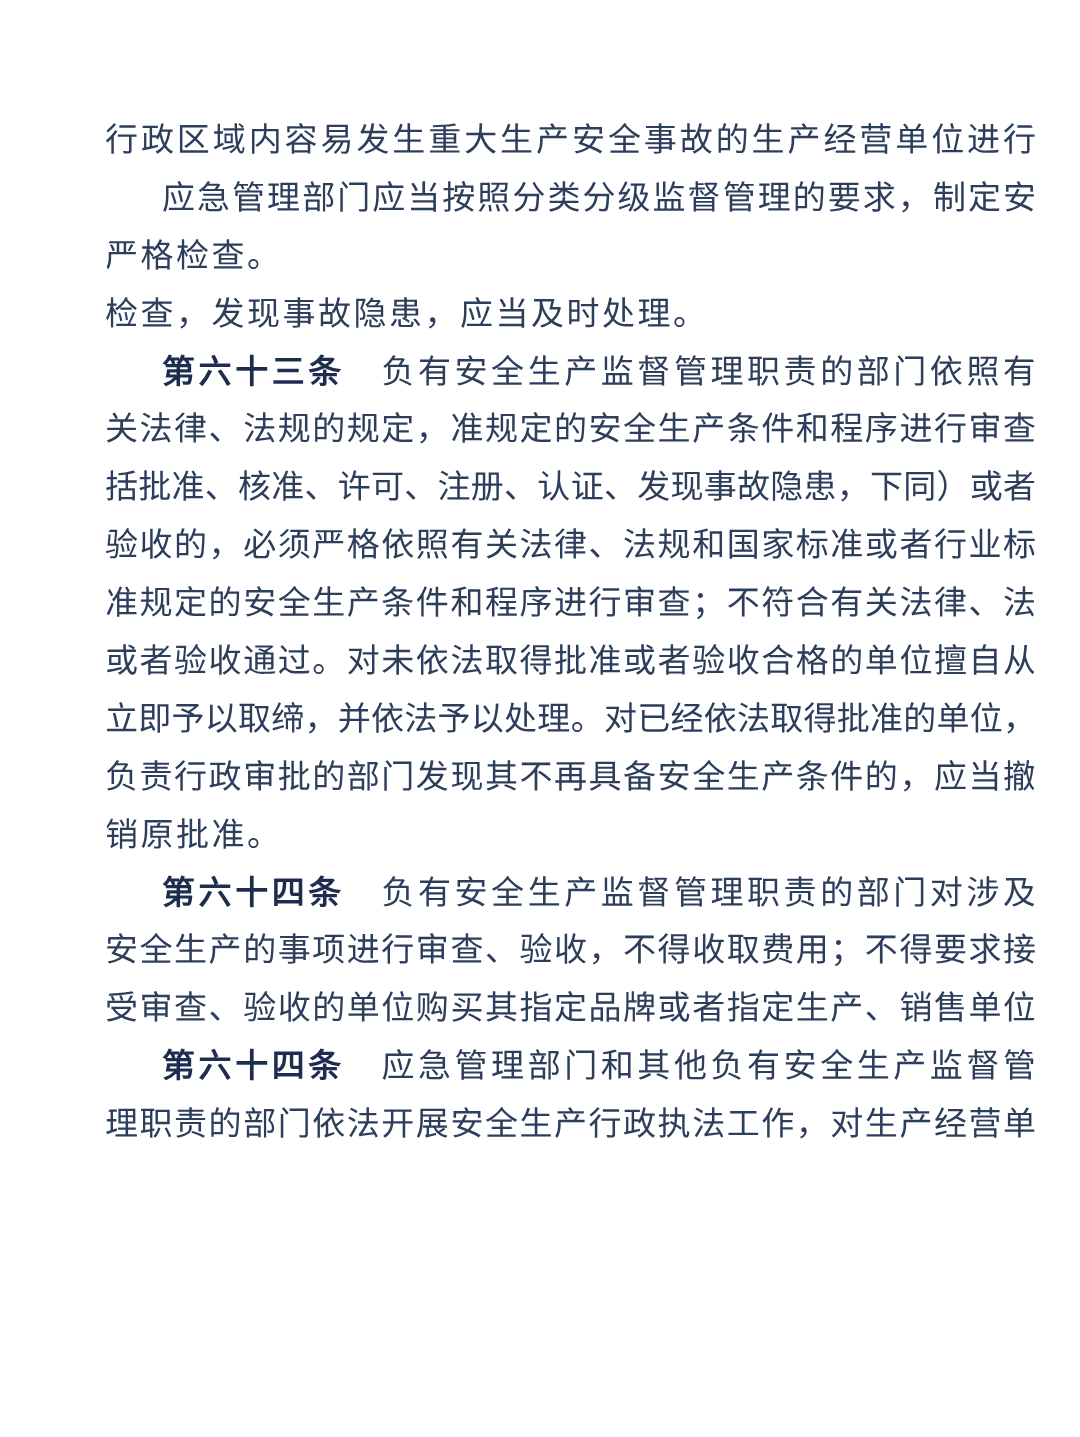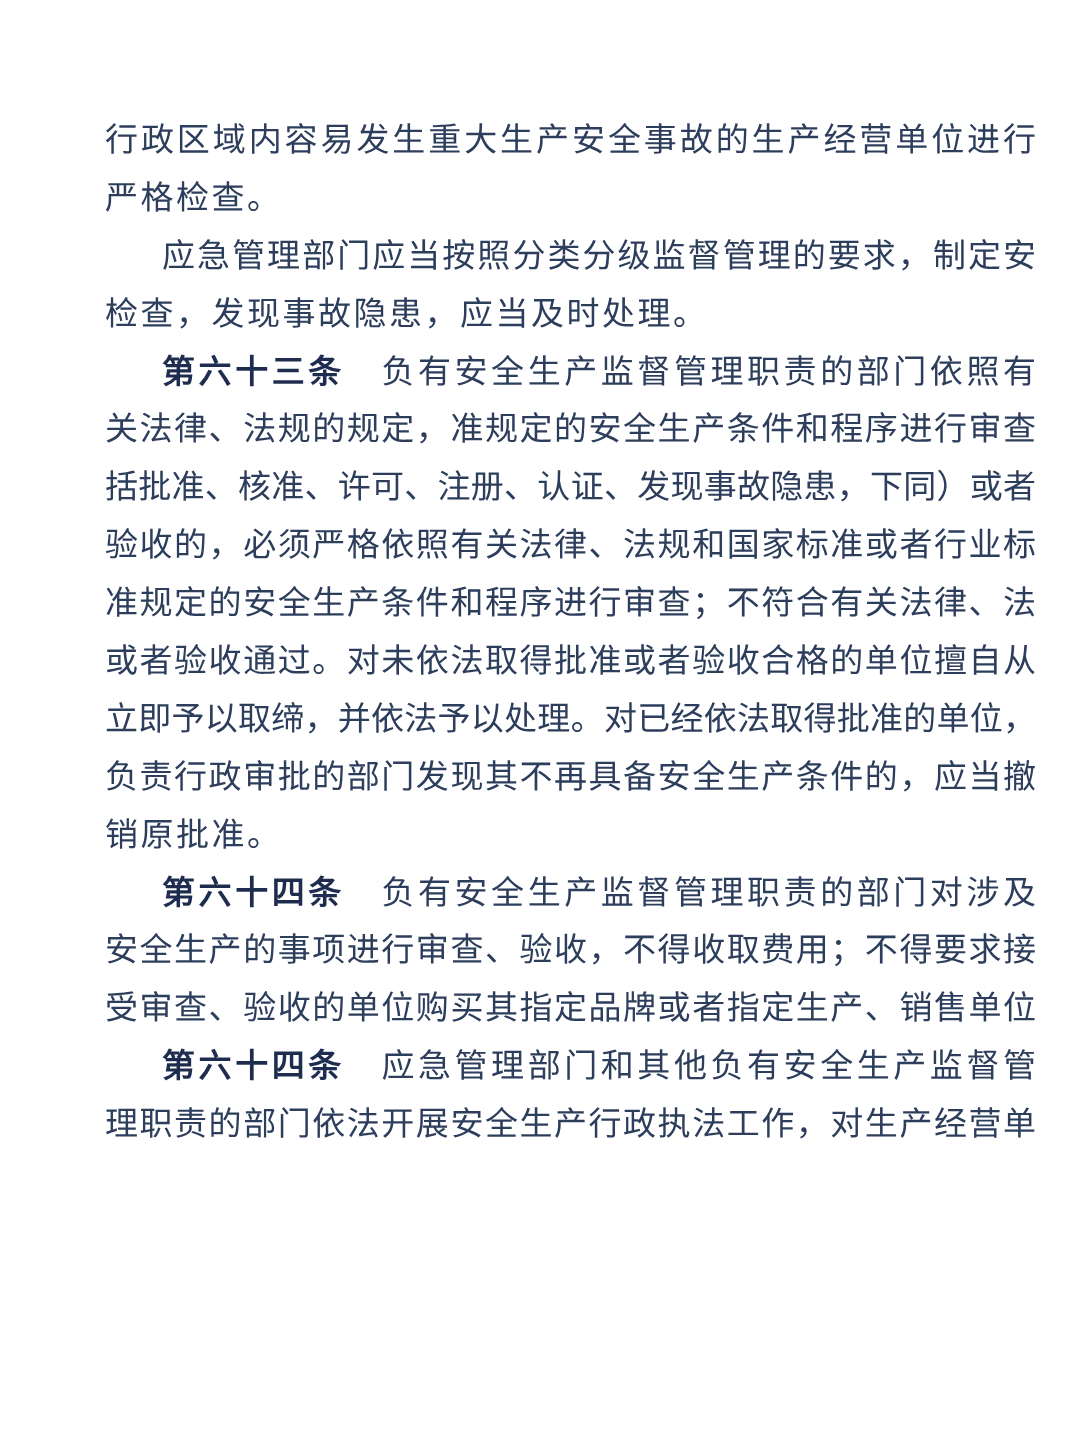--- a/index.html
+++ b/index.html
@@ -1,15 +1,15 @@
 <!DOCTYPE html>
 <html lang="zh-CN" style="--page-bg: #ffffff; --body-color: #2d3e5c; --artno-color: #1e2d4f;"><head>
 <meta charset="utf-8">
 <style>
-  * { margin: 0; padding: 0; box-sizing: border-box; }
+  * { margin: 0; padding: 0; box-sizing: border-box; border-radius: 32px; }
   html, body { width: 1080px; }
   body {
     background: #ffffff;
     font-family: "Liberation Serif", "DejaVu Serif", serif;
     -webkit-font-smoothing: antialiased;
   }
   .page {
     position: relative;
     width: 1080px;
     height: 1437px;
@@ -47,22 +47,22 @@
     color: var(--artno-color, #1e2d4f);
     margin-top: 12px;
   }
 </style>
 </head>
 <body>
 
 <main class="page">
   <section class="textblock" id="doc-body">
       <div class="line j">行政区域内容易发生重大生产安全事故的生产经营单位进行</div>
+      <div class="line j indent">应急管理部门应当按照分类分级监督管理的要求，制定安</div>
       <div class="line last">严格检查。</div>
-      <div class="line j indent">应急管理部门应当按照分类分级监督管理的要求，制定安</div>
       <div class="line last">检查，发现事故隐患，应当及时处理。</div>
       <div class="line j indent"><b class="artno">第六十三条</b><span>　负有安全生产监督管理职责的部门依照有</span></div>
       <div class="line j">关法律、法规的规定，准规定的安全生产条件和程序进行审查（包</div>
       <div class="line j">括批准、核准、许可、注册、认证、发现事故隐患，下同）或者</div>
       <div class="line j">验收的，必须严格依照有关法律、法规和国家标准或者行业标</div>
       <div class="line j">准规定的安全生产条件和程序进行审查；不符合有关法律、法</div>
       <div class="line j">或者验收通过。对未依法取得批准或者验收合格的单位擅自从</div>
       <div class="line j">立即予以取缔，并依法予以处理。对已经依法取得批准的单位，</div>
       <div class="line j">负责行政审批的部门发现其不再具备安全生产条件的，应当撤</div>
       <div class="line last">销原批准。</div>

